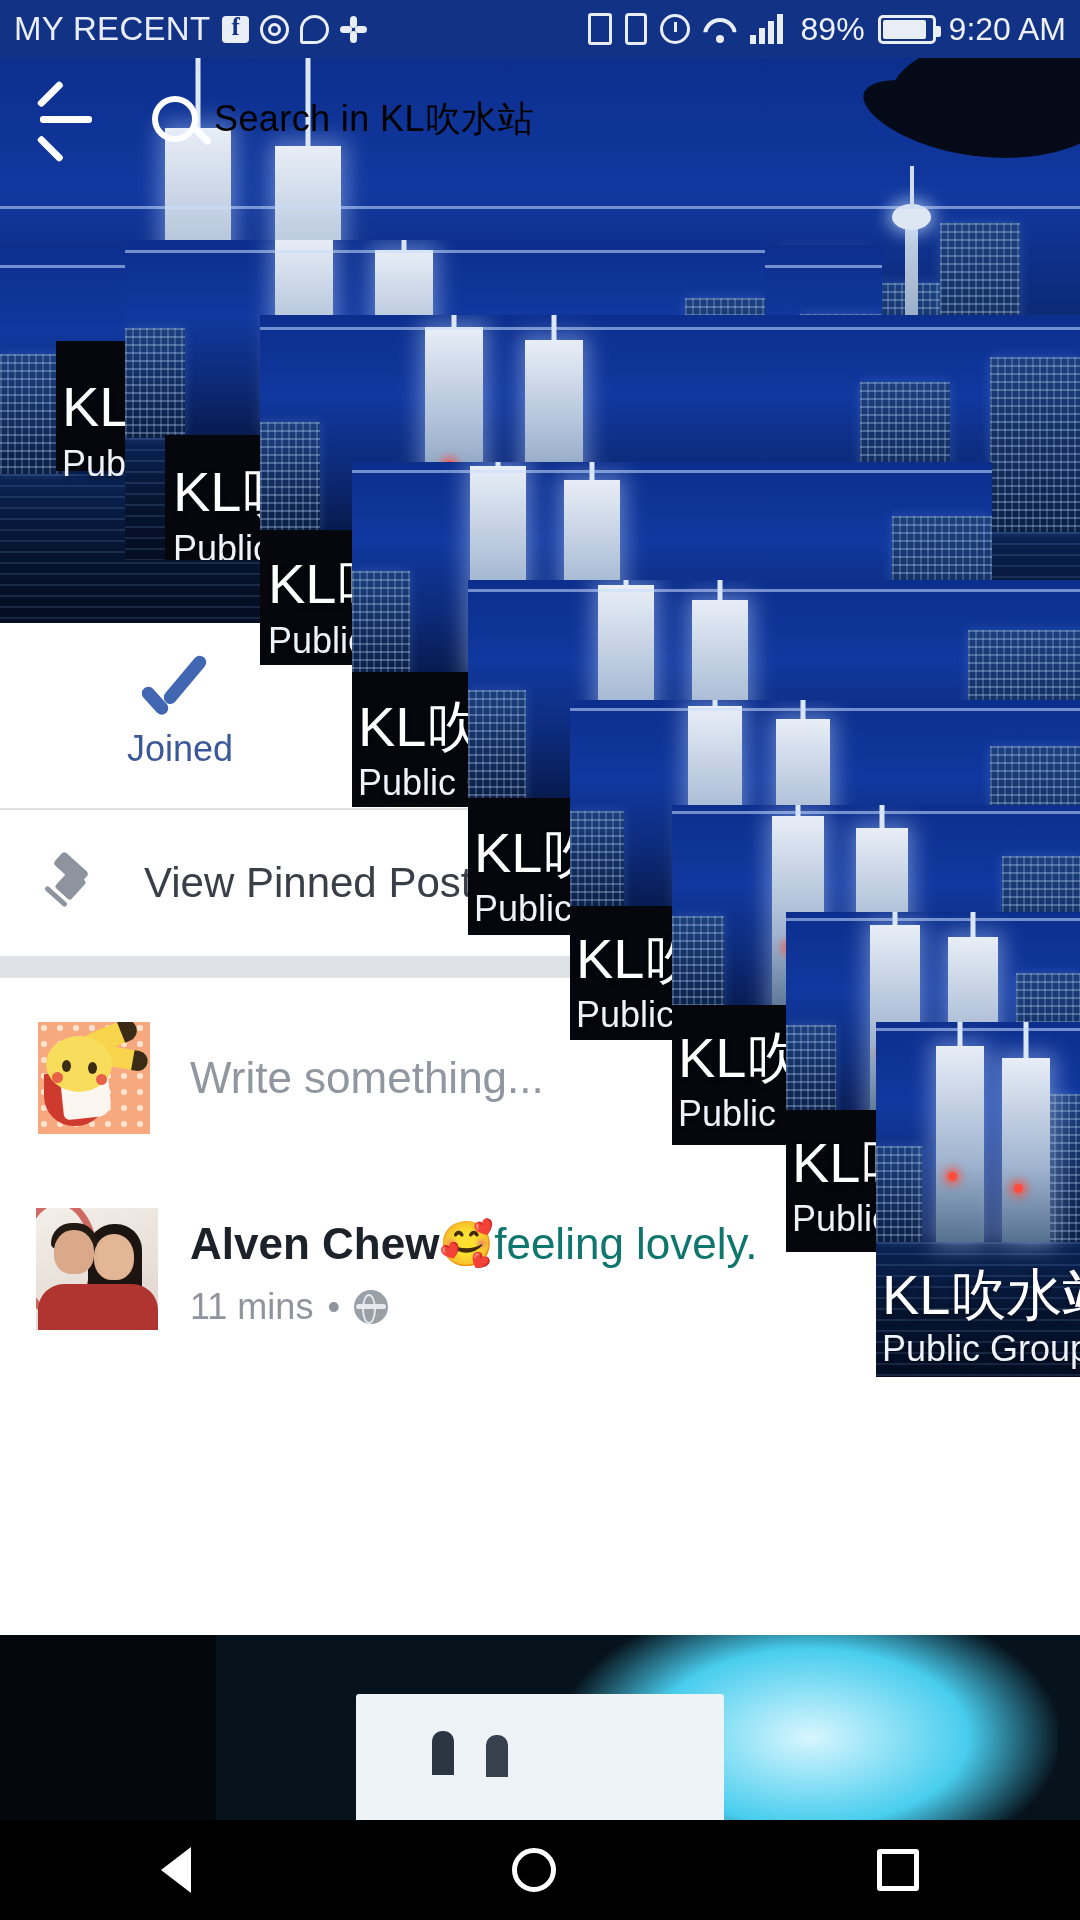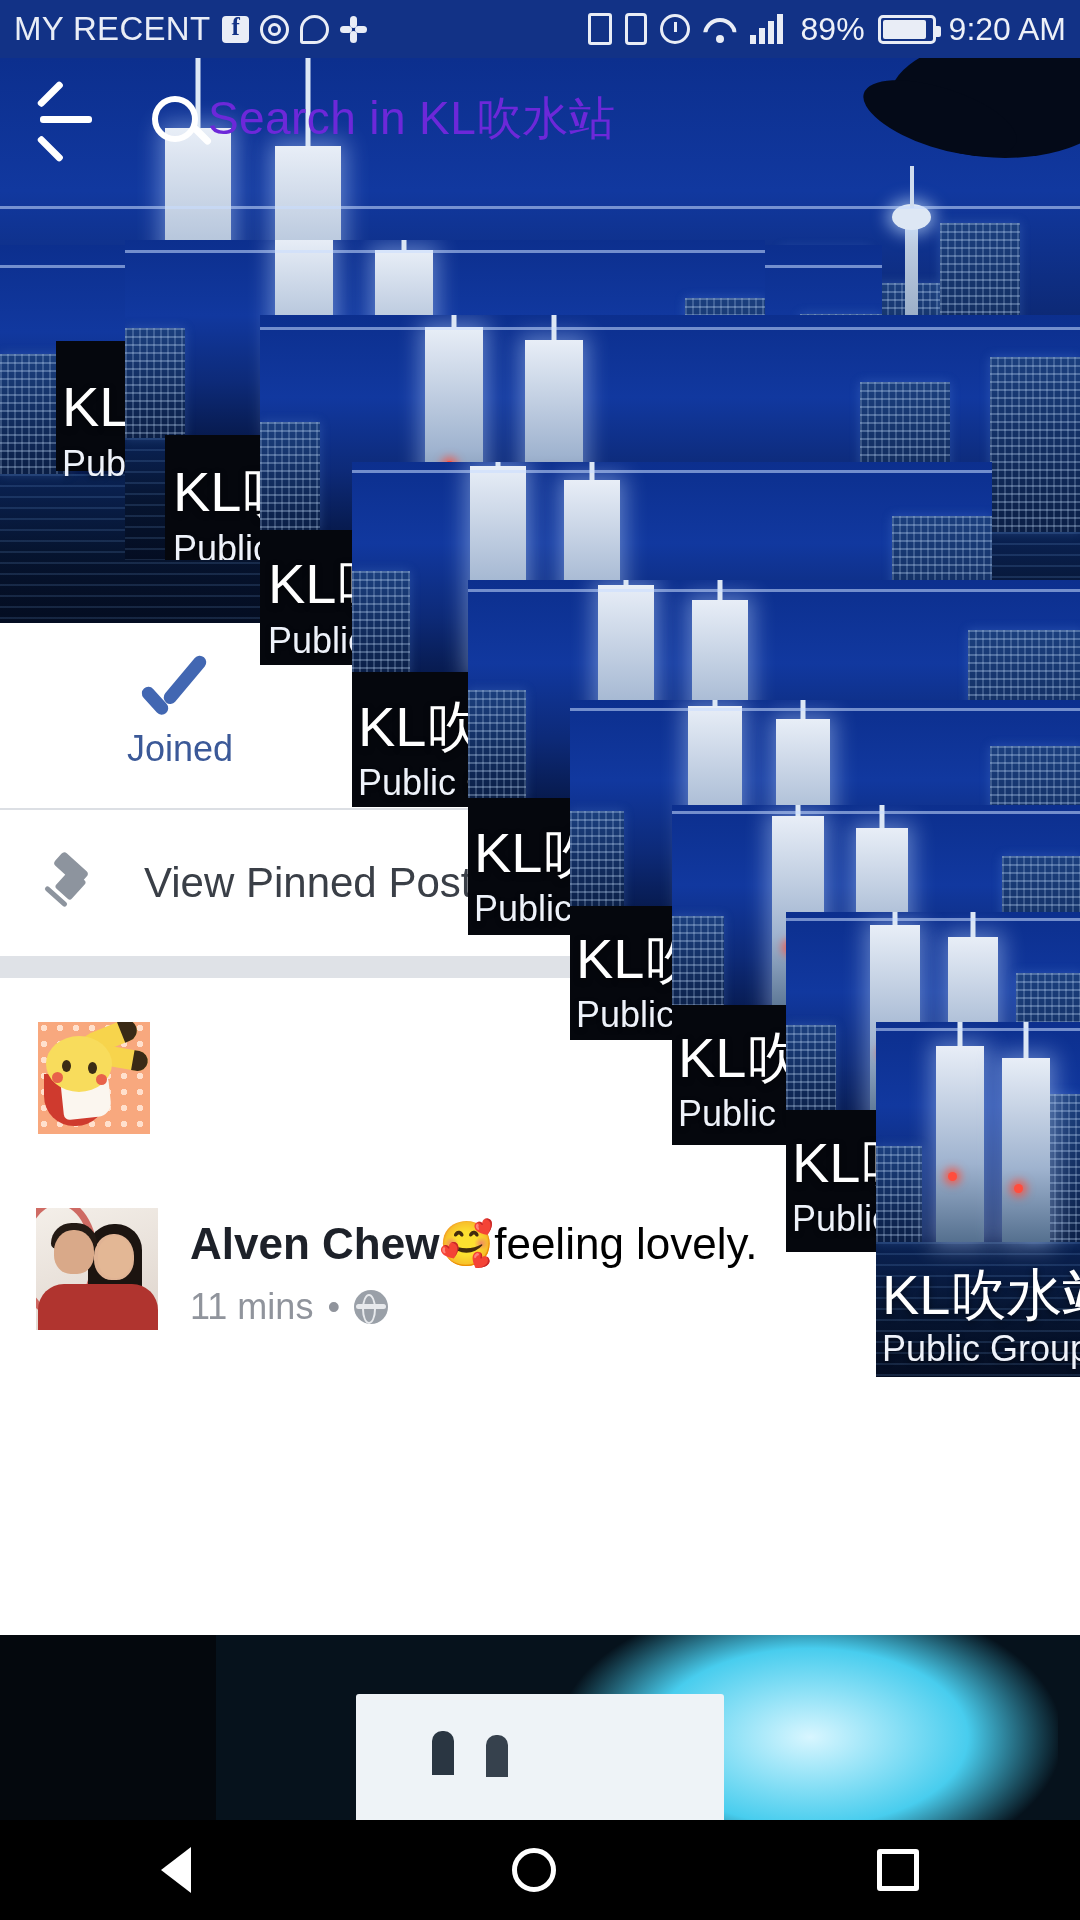--- a/index.html
+++ b/index.html
@@ -64,21 +64,21 @@
         display:flex; align-items:center; padding:0 34px; }
   .backarrow{ width:66px;height:66px;position:relative; flex:none; }
   .backarrow:before{content:"";position:absolute;left:6px;top:30px;width:52px;height:7px;background:#fff;border-radius:3px;}
   .backarrow:after{content:"";position:absolute;left:5px;top:16px;width:32px;height:7px;background:#fff;border-radius:3px;
         transform:rotate(-45deg);transform-origin:left center;}
   .backarrow u{position:absolute;left:5px;top:48px;width:32px;height:7px;background:#fff;border-radius:3px;
         transform:rotate(45deg);transform-origin:left center;display:block;}
   .search-ic{ width:46px;height:46px;border:6px solid #fff;border-radius:50%;margin-left:52px;position:relative;flex:none;}
   .search-ic:after{content:"";position:absolute;right:-13px;bottom:-11px;width:7px;height:24px;background:#fff;
         border-radius:4px;transform:rotate(-45deg);}
-  .search-txt{ margin-left:10px;font-size:46px;color:#6d28d9;white-space:nowrap;letter-spacing:.4px;}
+  .search-txt{ margin-left:16px;font-size:36px;color:#000000;white-space:nowrap;letter-spacing:.4px;}
 
   
   .glitch{ position:absolute; z-index:40; overflow:hidden; }
   .glitch .gname{ position:absolute; font-size:56px; color:#ffffff; white-space:nowrap;
                   text-shadow:0 2px 6px rgba(0,0,0,.5); }
   .glitch .gsub { position:absolute; font-size:36px; color:#eef2fa; white-space:nowrap;
                   text-shadow:0 2px 5px rgba(0,0,0,.5); }
   .glitch .dark{ position:absolute; background:#05070d; }
 
   
@@ -132,21 +132,21 @@
   .pa-arc{position:absolute;left:-18px;top:-10px;width:80px;height:120px;border:7px solid #c8544c;border-radius:50%;opacity:.85;}
   .pa-m-head{position:absolute;left:18px;top:22px;width:40px;height:44px;background:#d9a989;border-radius:48% 48% 42% 42%;}
   .pa-m-hair{position:absolute;left:15px;top:15px;width:46px;height:26px;background:#241a14;border-radius:22px 22px 6px 6px;}
   .pa-w-head{position:absolute;left:58px;top:26px;width:40px;height:46px;background:#e0b394;border-radius:48% 48% 44% 44%;}
   .pa-w-hair{position:absolute;left:52px;top:16px;width:54px;height:82px;background:#1c1410;border-radius:26px 26px 10px 16px;}
   .pa-w-face{position:absolute;left:62px;top:28px;width:34px;height:42px;background:#e3b795;border-radius:46% 46% 44% 44%;}
   .pa-body{position:absolute;left:2px;bottom:0;width:120px;height:46px;background:#b0342f;border-radius:26px 26px 0 0;}
   .post-meta{ margin-left:32px; padding-top:10px;}
   .post-line1{ font-size:44px; color:#1d2129; white-space:nowrap;}
   .post-line1 b{ font-weight:bold;text-align:right; }
-  .post-line1 .feel{ color:#000000; font-weight:normal;}
+  .post-line1 .feel{ color:#0f766e; font-weight:normal;}
   .post-line2{ margin-top:16px; font-size:36px; color:#90949c; display:flex; align-items:center; gap:14px;}
   .globe{ width:34px;height:34px;border-radius:50%;background:#9aa0a8;position:relative;display:inline-block;}
   .globe:before{content:"";position:absolute;left:8px;top:4px;width:10px;height:26px;border-radius:50%;border:2px solid #e7e9ec;}
   .globe:after{content:"";position:absolute;left:2px;top:14px;width:30px;height:5px;background:#e7e9ec;border-radius:3px;}
   .chev{ position:absolute; right:44px; top:44px; width:34px;height:34px;}
   .chev:before{content:"";position:absolute;left:0;top:4px;width:24px;height:6px;background:#9aa0a8;border-radius:3px;transform:rotate(45deg);transform-origin:left center;}
   .chev:after{content:"";position:absolute;right:0;top:4px;width:24px;height:6px;background:#9aa0a8;border-radius:3px;transform:rotate(-45deg);transform-origin:right center;}
   .post-body{ margin-top:36px; font-size:47px; line-height:1.35; color:#1d2129;
       font-family:"DejaVu Sans","Liberation Sans",sans-serif; word-break:break-word;}
 
@@ -250,20 +250,21 @@
         <div class="ear1"></div>
           <div class="ear2"></div>
         <div class="apple"></div>
           <div class="flesh"></div>
         <div class="head"></div>
         <div class="eye" style="left:24px;top:38px;"></div>
         <div class="eye" style="left:50px;top:40px;"></div>
         <div class="cheek" style="left:14px;top:50px;"></div>
         <div class="cheek" style="left:58px;top:52px;"></div>
       </div>
+      <div class="ph">Write something...</div>
     </div>
 
 
     <div class="post">
       <div class="post-head">
         <div class="post-avatar">
           <div class="pa-wall"></div>
             <div class="pa-arc"></div>
           <div class="pa-w-hair"></div>
             <div class="pa-w-head"></div>

